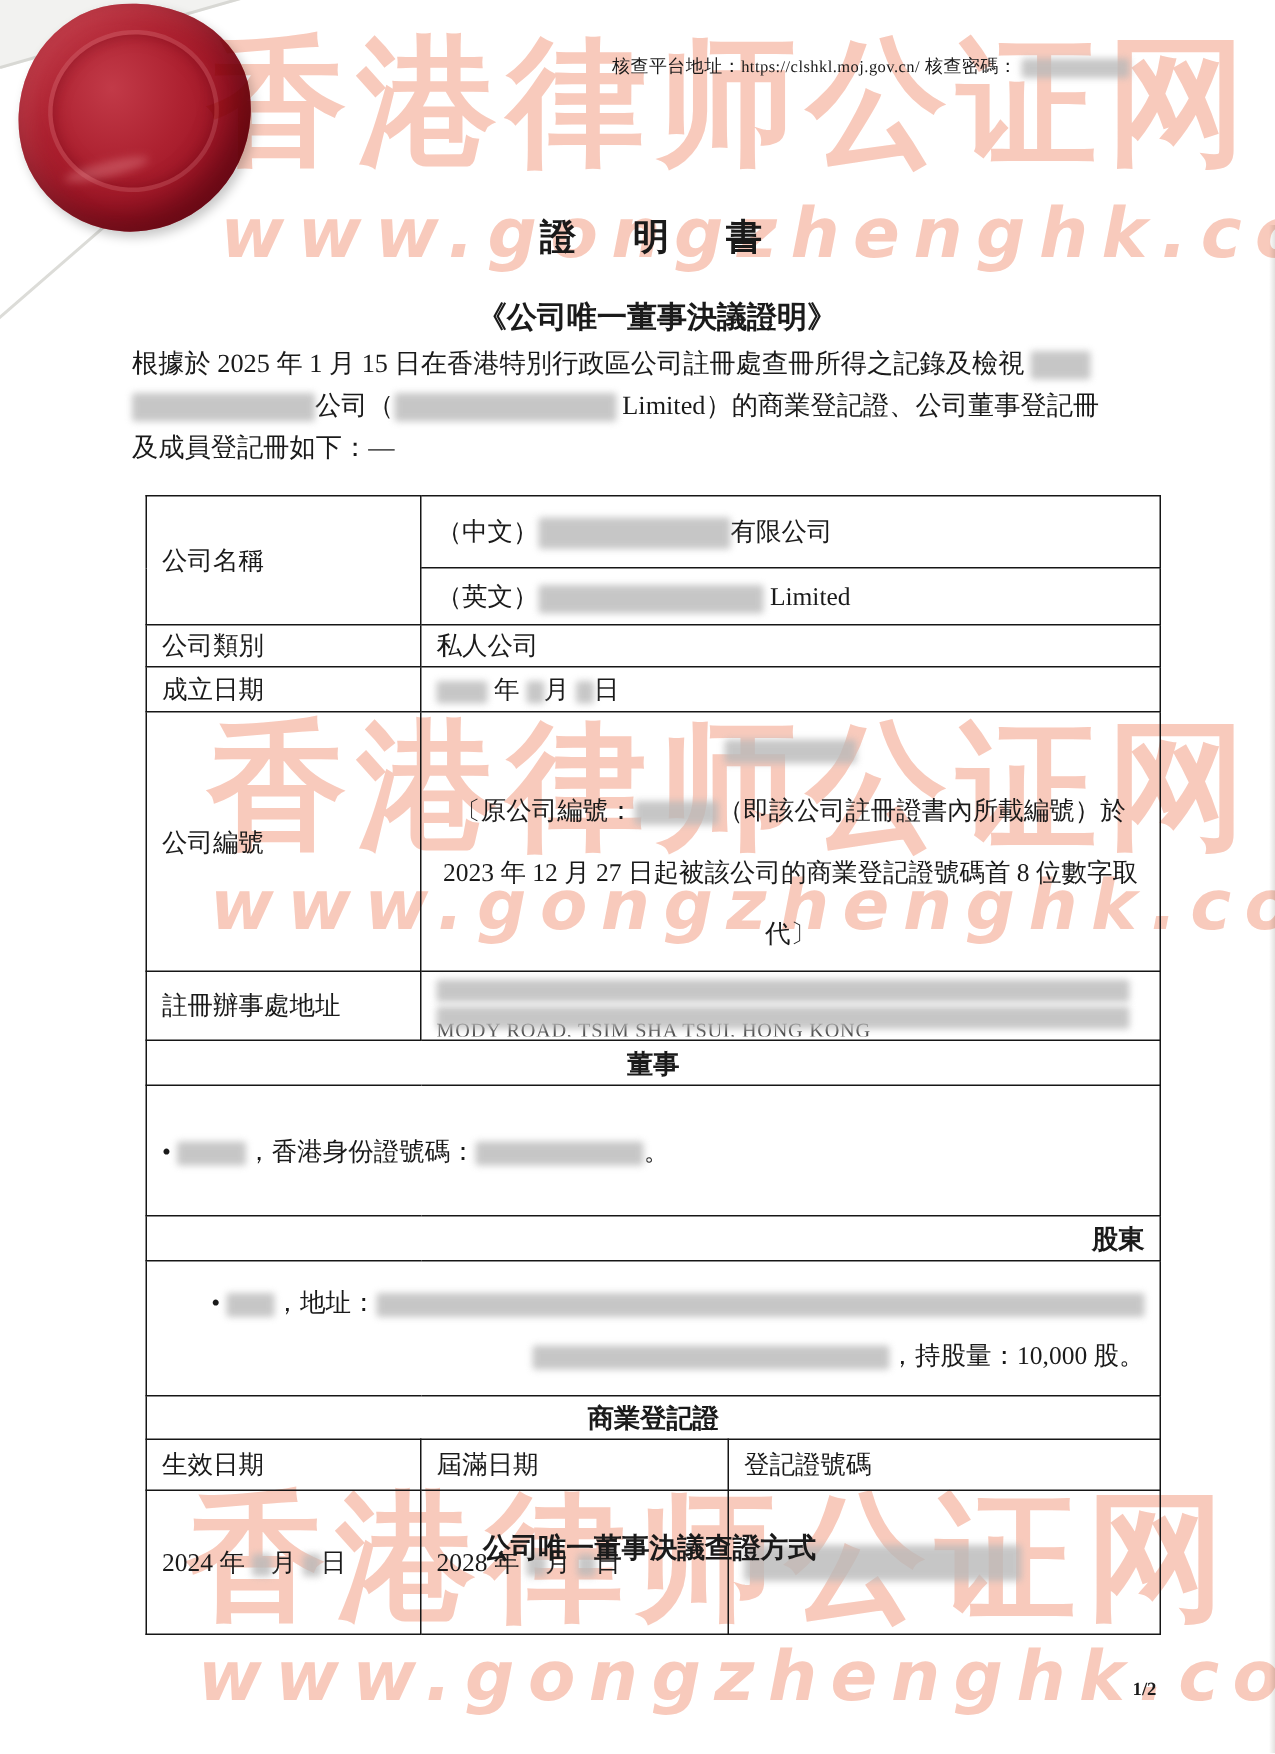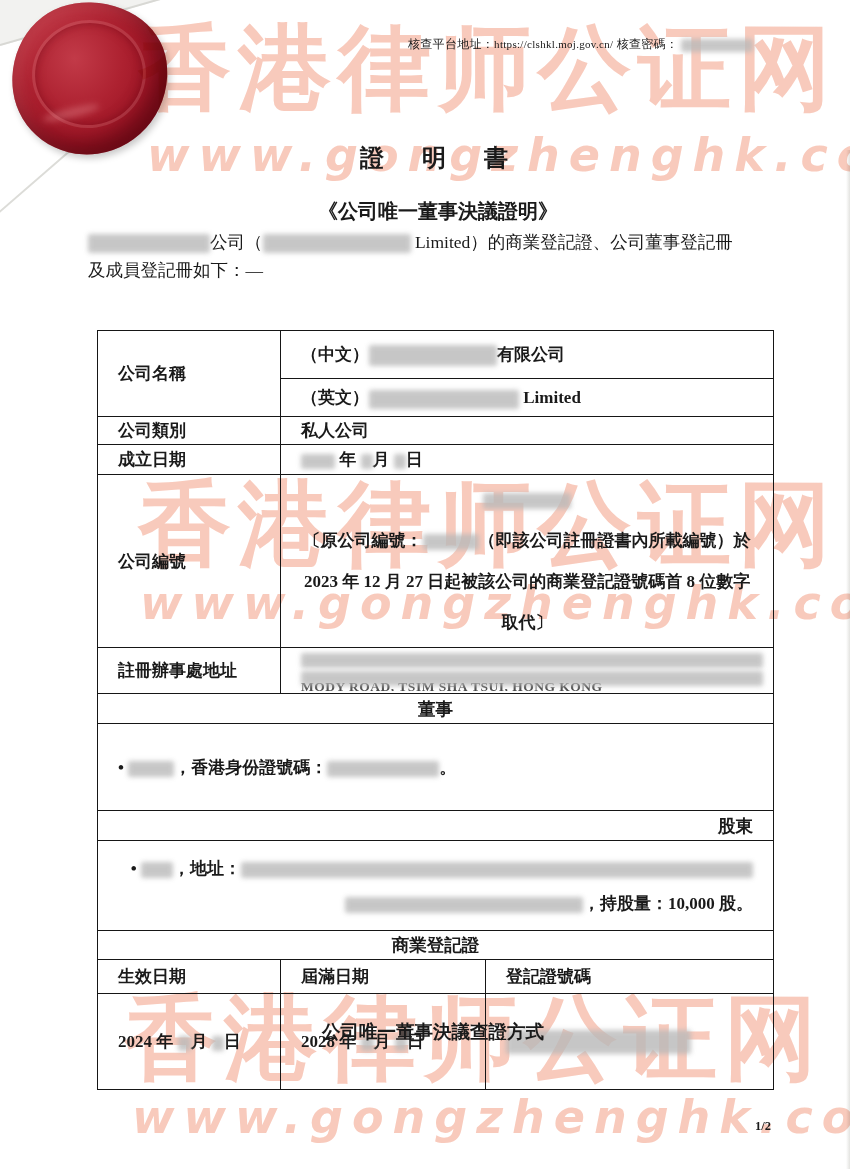--- a/index.html
+++ b/index.html
@@ -42,21 +42,21 @@
   .verify-line { top:36px; left:408px; font-size:12px; letter-spacing:.3px; }
   .verify-line .url { font-size:11px; }
   .fileno-line { top:104px; left:133px; font-size:15px; }
   .doc-title { top:142px; left:0; width:868px; text-align:center; font-size:24px; font-weight:600;
     letter-spacing:16px; text-indent:16px; }
   .doc-subtitle { top:198px; left:0; width:876px; text-align:center; font-size:20px; font-weight:bold; }
   .intro { top:228px; left:88px; width:690px; font-size:17.5px; line-height:28px; }
   
   table.main { position:absolute; z-index:6; left:97px; top:330px; width:676px;
     border-collapse:collapse; table-layout:fixed; font-size:17px; }
-  table.main td { border:1.6px solid #161616; padding:0 20px; vertical-align:middle;font-weight:bold; }
+  table.main td { border:1.6px solid #161616; padding:0 10px; vertical-align:middle; }
   td.lbl { padding-left:9px; }
   td.sec { text-align:center; font-weight:bold; font-size:17.5px; }
   td.topal { vertical-align:top; padding-top:9px; }
   .office-peek { display:block; font-size:13.5px; color:#4a4a4a; letter-spacing:.5px;
     margin-top:-7px; height:12px; overflow:hidden;
     font-family:"Liberation Serif","DejaVu Serif",serif; }
   
   .res-heading { top:1019px; left:0; width:866px; text-align:center; font-weight:bold; font-size:18.5px; }
   .res-box { top:1056px; left:89px; width:666px; border:1.6px solid #161616; padding:5px 11px 7px 11px;
     font-size:17.5px; line-height:25px; }
@@ -88,20 +88,24 @@
   <div class="abs verify-line">
     <span>核查平台地址：</span><span class="url">https://clshkl.moj.gov.cn/</span><span> 核查密碼：</span>
     <span class="rd" style="width:72px;height:13px;"></span>
   </div>
 
 
   <div class="abs doc-title">證 明 書</div>
   <div class="abs doc-subtitle">《公司唯一董事決議證明》</div>
 
   <div class="abs intro">
+    <div>
+      <span>根據於 2025 年 1 月 15 日在香港特別行政區公司註冊處查冊所得之記錄及檢視</span>
+      <span class="rd" style="width:40px;height:19px;"></span>
+    </div>
     <div>
       <span class="rd" style="width:122px;height:19px;"></span><span>公司（</span><span class="rd" style="width:148px;height:19px;"></span>
       <span>Limited）的商業登記證、公司董事登記冊</span>
     </div>
     <div>及成員登記冊如下：—</div>
   </div>
 
   <table class="main">
     <colgroup>
         <col style="width:183px">

